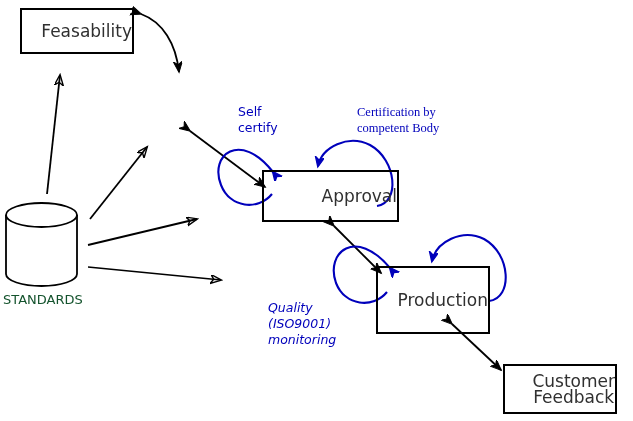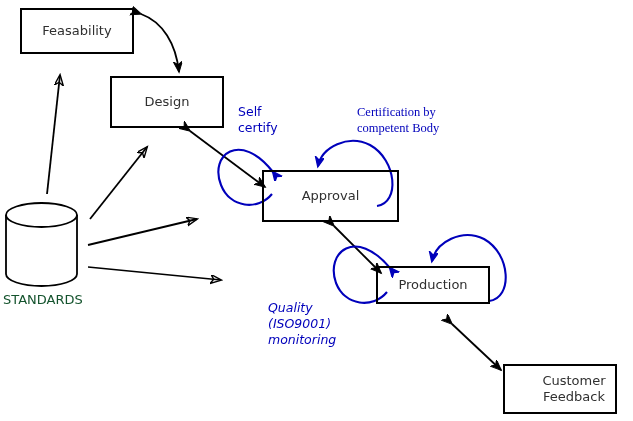--- a/index.html
+++ b/index.html
@@ -24,24 +24,24 @@
     width: 633px;
     height: 421px;
   }
   .node-box {
     position: absolute;
     box-sizing: border-box;
     border: 2px solid #000000;
     background: transparent;
     display: flex;
     align-items: center;
-    justify-content: center;
+    justify-content: flex-end;
     text-align: center;
     color: #303030;
-    font-size: 13px;
+    font-size: 17px;
     line-height: 16px;
     font-family: "DejaVu Sans", sans-serif;
   }
   .node-label {
     display: block;
     white-space: pre-line;
   }
   .store-label {
     position: absolute;
     color: #14532d;
@@ -127,29 +127,26 @@
 
     <g>
       <path d="M489,301 C513,298 511,254 484,239 C462,228 436,242 432,261" fill="none" stroke="#0000bb" stroke-width="2.1" marker-end="url(#ah-blue)"></path>
     </g>
   </svg>
 
   <div class="node-box" style="left:20px; top:8px; width:114px; height:46px;">
     <span class="node-label">Feasability</span>
   </div>
 
-  <div class="node-box" style="left:110px; top:76px; width:114px; height:52px;">
-    <span class="node-label">Design</span>
-  </div>
 
   <div class="node-box" style="left:262px; top:170px; width:137px; height:52px;">
     <span class="node-label">Approval</span>
   </div>
 
-  <div class="node-box" style="left:376px; top:266px; width:114px; height:38px;">
+  <div class="node-box" style="left:376px; top:266px; width:114px; height:68px;">
     <span class="node-label">Production</span>
   </div>
 
   <div class="node-box" style="left:503px; top:364px; width:114px; height:50px;padding-left:28px;">
     <span class="node-label">Customer
 Feedback</span>
   </div>
 
   <div class="store-label" style="left:3px; top:292px;">STANDARDS</div>
 

